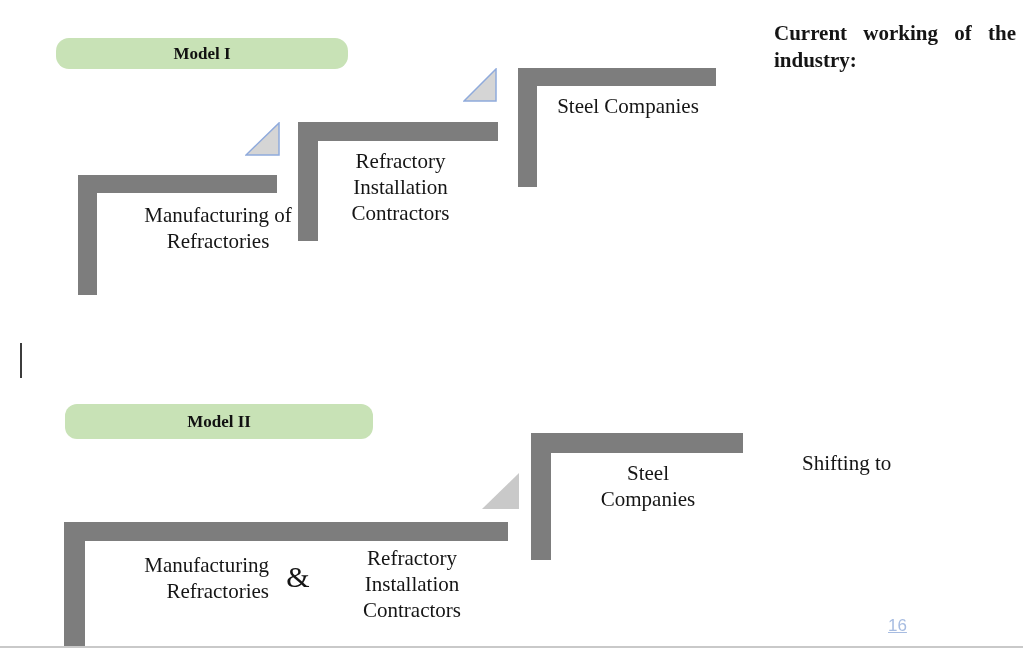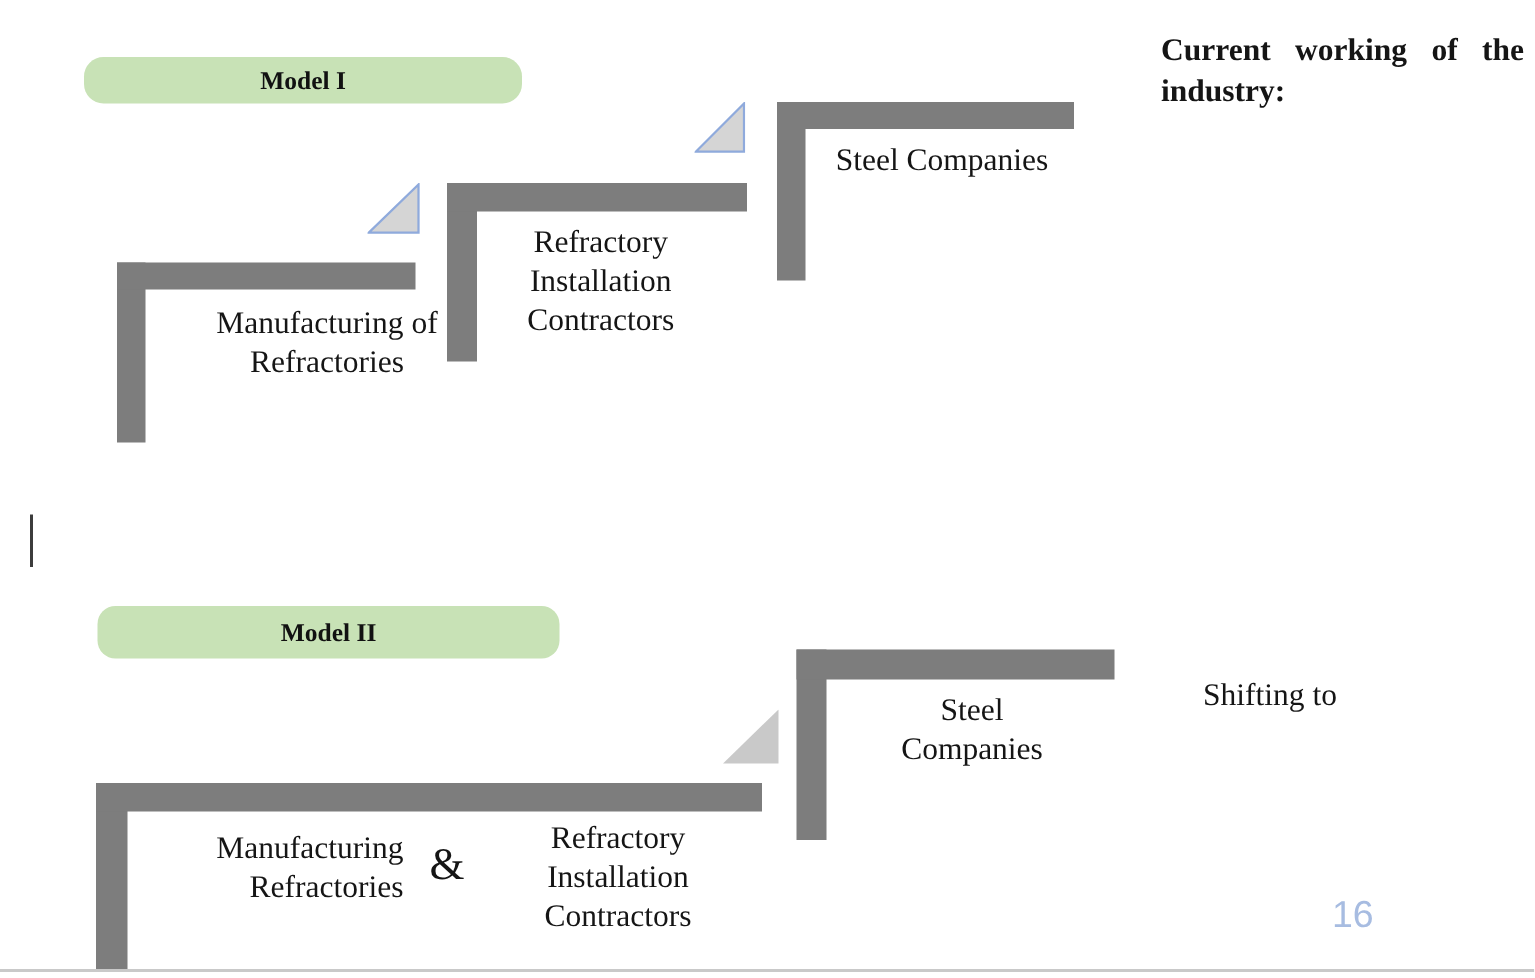--- a/index.html
+++ b/index.html
@@ -50,23 +50,23 @@
   .c1tL{position:absolute;left:89px;top:552px;width:180px;text-align:right;font-size:21px;line-height:26px;}
   .amp{position:absolute;left:281px;top:560px;width:34px;text-align:center;font-size:30px;line-height:34px;}
   .c1tR{position:absolute;left:347px;top:545px;width:130px;text-align:center;font-size:21px;line-height:26px;}
   
   .c2v{left:531px;top:433px;width:20px;height:127px;}
   .c2h{left:531px;top:433px;width:212px;height:20px;}
   .c2t{position:absolute;left:587px;top:460px;width:122px;text-align:center;font-size:21px;line-height:26px;}
   
   .caret{position:absolute;left:20px;top:343px;width:2px;height:35px;background:#3c3c3c;}
   .page-number{
-    position:absolute;left:888px;top:596px;width:40px;
+    position:absolute;left:888px;top:616px;width:40px;
     font-family:"Liberation Sans","DejaVu Sans",sans-serif;
-    font-size:25px;color:#a7bce1;
+    font-size:17px;color:#a7bce1;text-decoration:underline;
   }
   .bottom-rule{position:absolute;left:0;top:646px;width:1023px;height:2px;background:#c9c9c9;}
 </style>
 </head>
 <body>
 
 <div class="slide">
 
   <div class="heading-right">Current working of the industry:</div>
   <div class="shifting-label">Shifting to</div>

